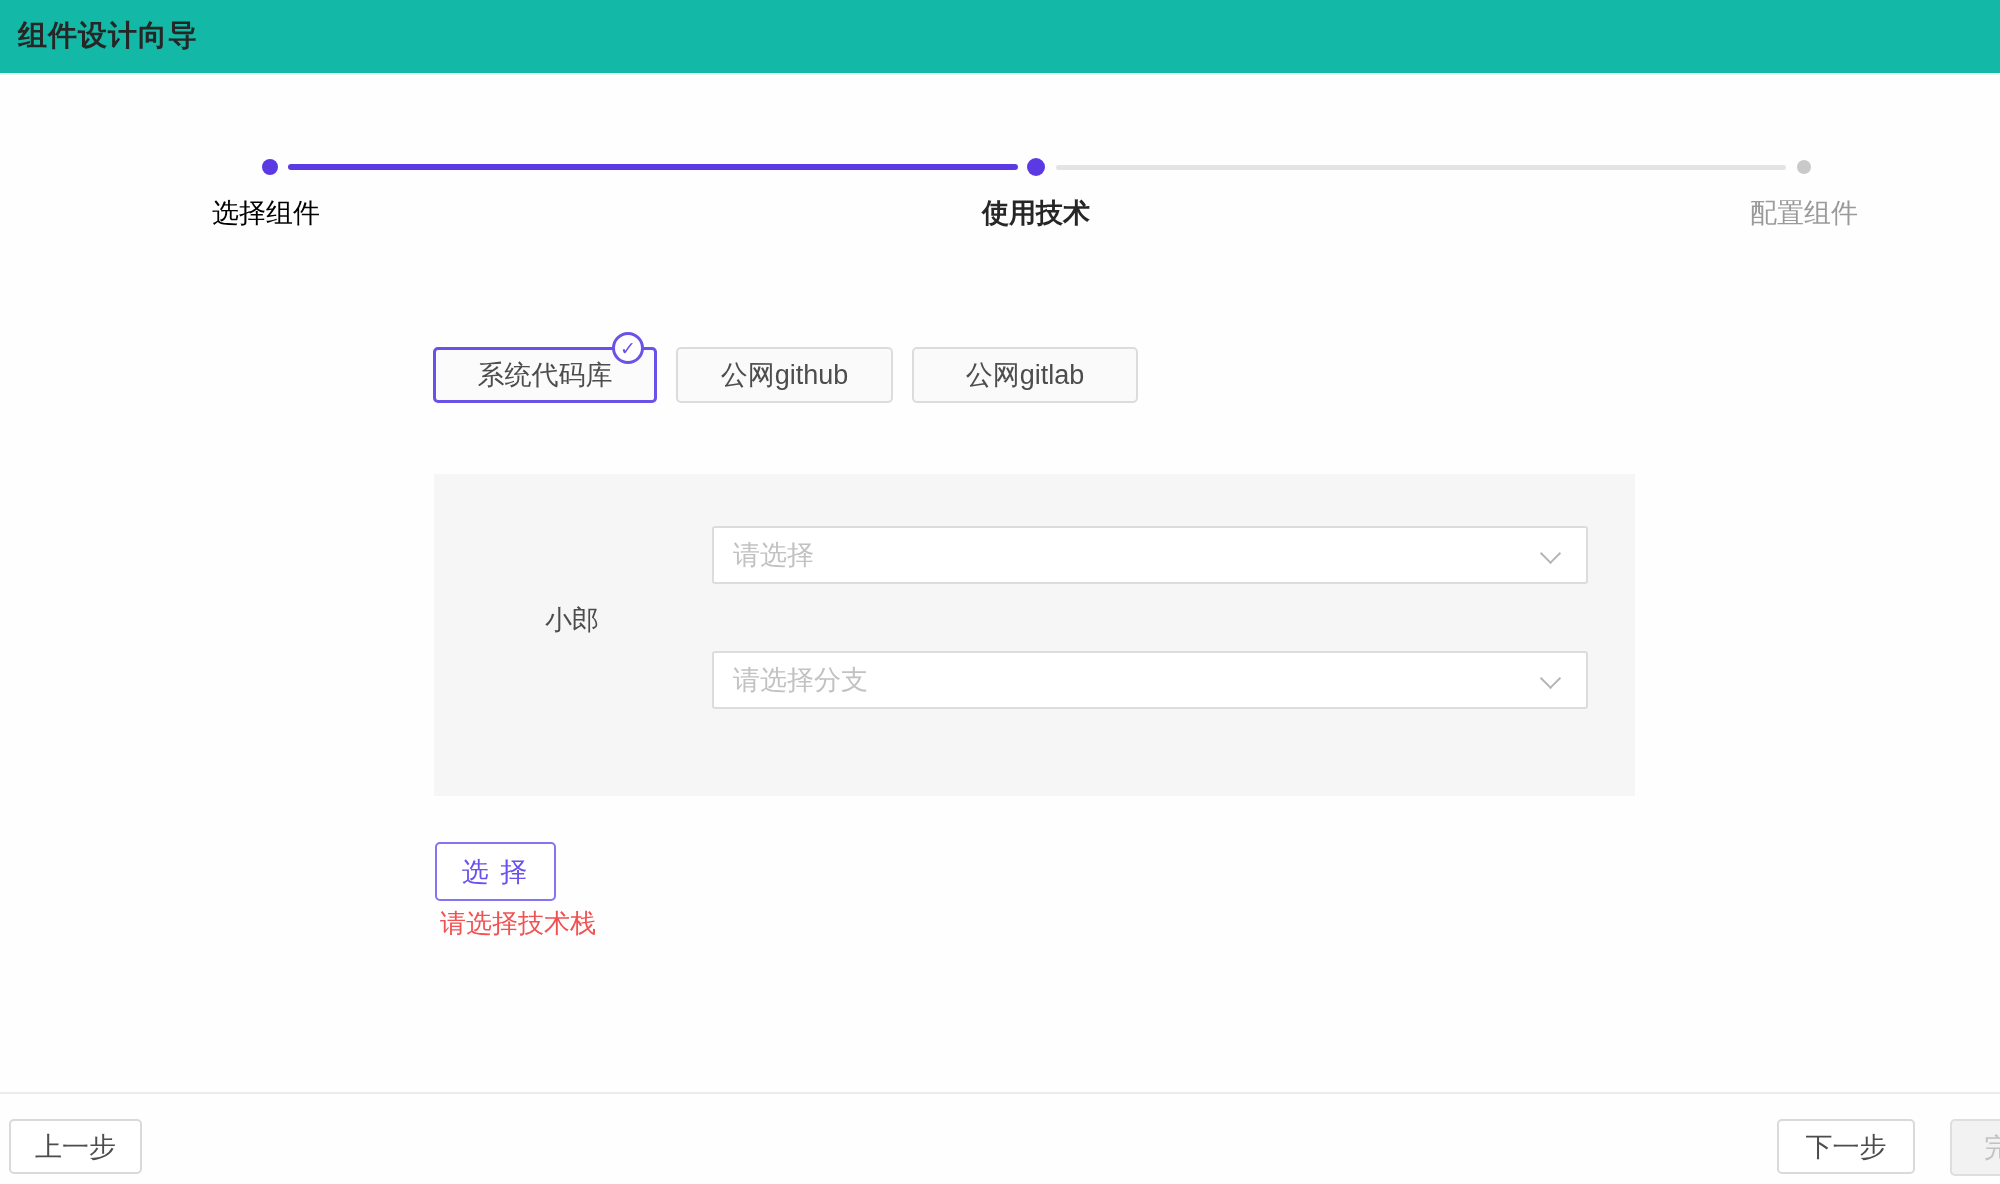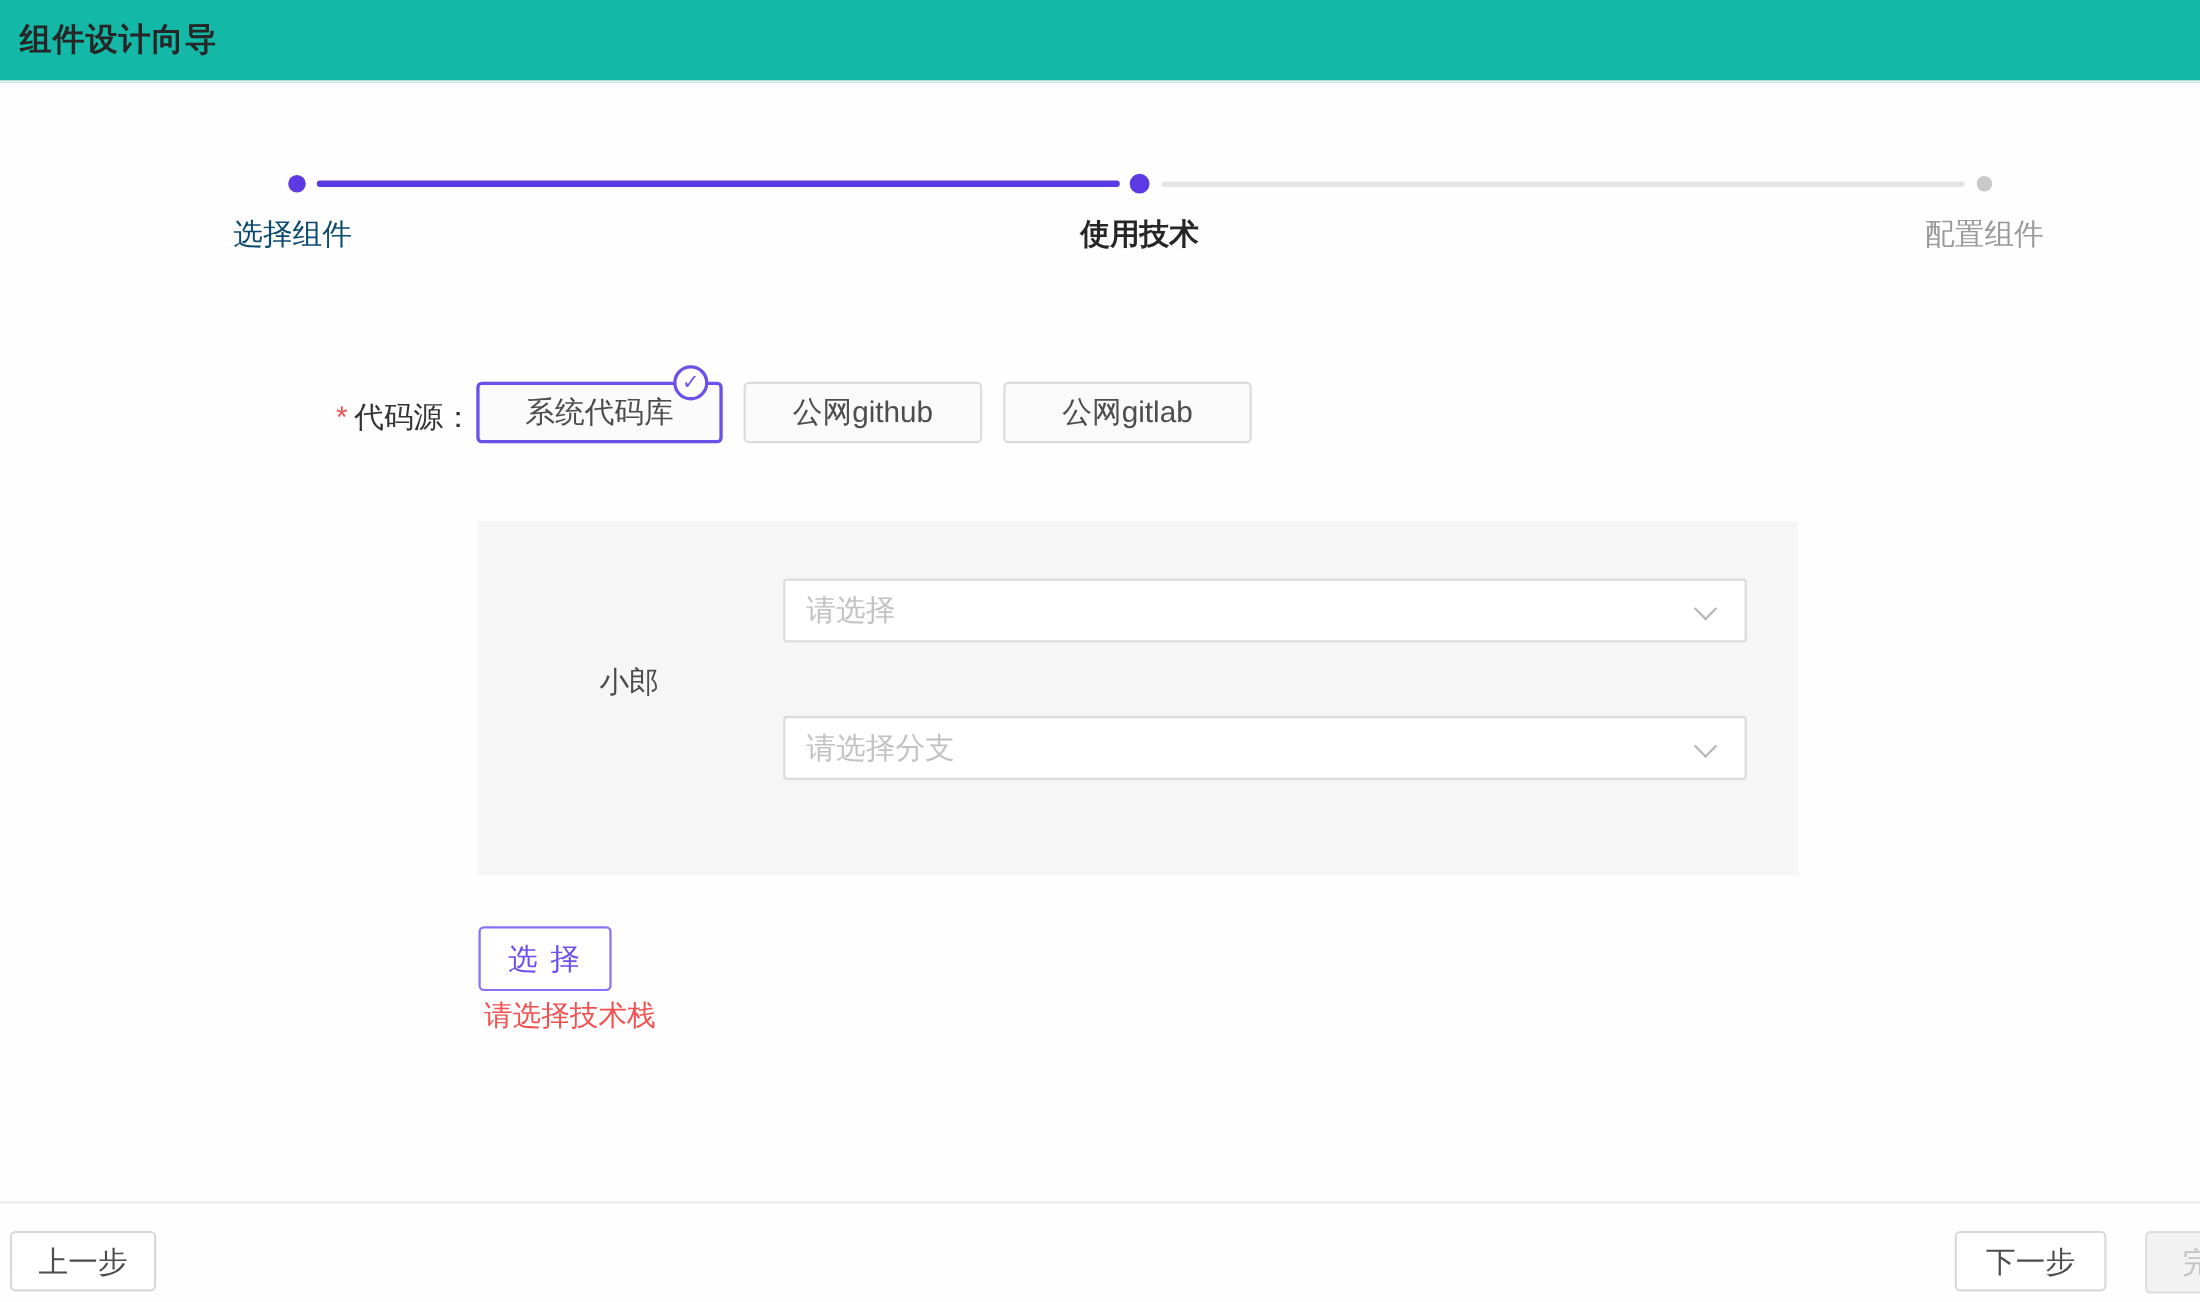--- a/index.html
+++ b/index.html
@@ -14,21 +14,21 @@
     font-weight:bold; color:#262626; letter-spacing:1px; }
 
   
   .dot { position:absolute; border-radius:50%; }
   .dot.active { background:#5b3ae3; }
   .dot.pending { background:#c9c9c9; }
   .sline { position:absolute; border-radius:3px; }
   .sline.active { background:#5b3ae3; height:6px; }
   .sline.pending { background:#e4e4e4; height:5px; }
   .step-label { position:absolute; font-size:27px; width:300px; text-align:center; }
-  .step-label.done { color:#0c4a6e; }
+  .step-label.done { color:#000000; }
   .step-label.current { color:#262626; font-weight:bold; }
   .step-label.pending { color:#9a9a9a; }
 
   
   .req-label { position:absolute; text-align:right; font-size:27px; color:#333; }
   .asterisk { color:#f15151; margin-right:6px; font-size:27px; }
 
   
   .opt-btn { position:absolute; height:56px; background:#fafafa; border:2px solid #dcdcdc;
     border-radius:5px; font-size:27px; color:#4d4d4d; display:flex; align-items:center;
@@ -83,23 +83,20 @@
     <div class="sline active" style="left:288px; top:164px; width:730px;"></div>
     <div class="dot active" style="left:1027px; top:158px; width:18px; height:18px;"></div>
     <div class="sline pending" style="left:1056px; top:165px; width:730px;"></div>
     <div class="dot pending" style="left:1797px; top:160px; width:14px; height:14px;"></div>
 
     <div class="step-label done" style="left:116px; top:195px;">选择组件</div>
     <div class="step-label current" style="left:886px; top:195px;">使用技术</div>
     <div class="step-label pending" style="left:1654px; top:195px;">配置组件</div>
   </div>
 
-  <div class="req-label" style="left:100px; top:361px; width:330px;">
-    <span class="asterisk">*</span><span>代码源：</span>
-  </div>
 
   <div class="opt-btn selected" style="left:433px; top:347px; width:224px;">
     <span>系统代码库</span>
   </div>
   <div class="check-badge" style="left:612px; top:332px;">
     <span class="check">✓</span>
   </div>
   <div class="opt-btn" style="left:676px; top:347px; width:217px;">
     <span>公网github</span>
   </div>

